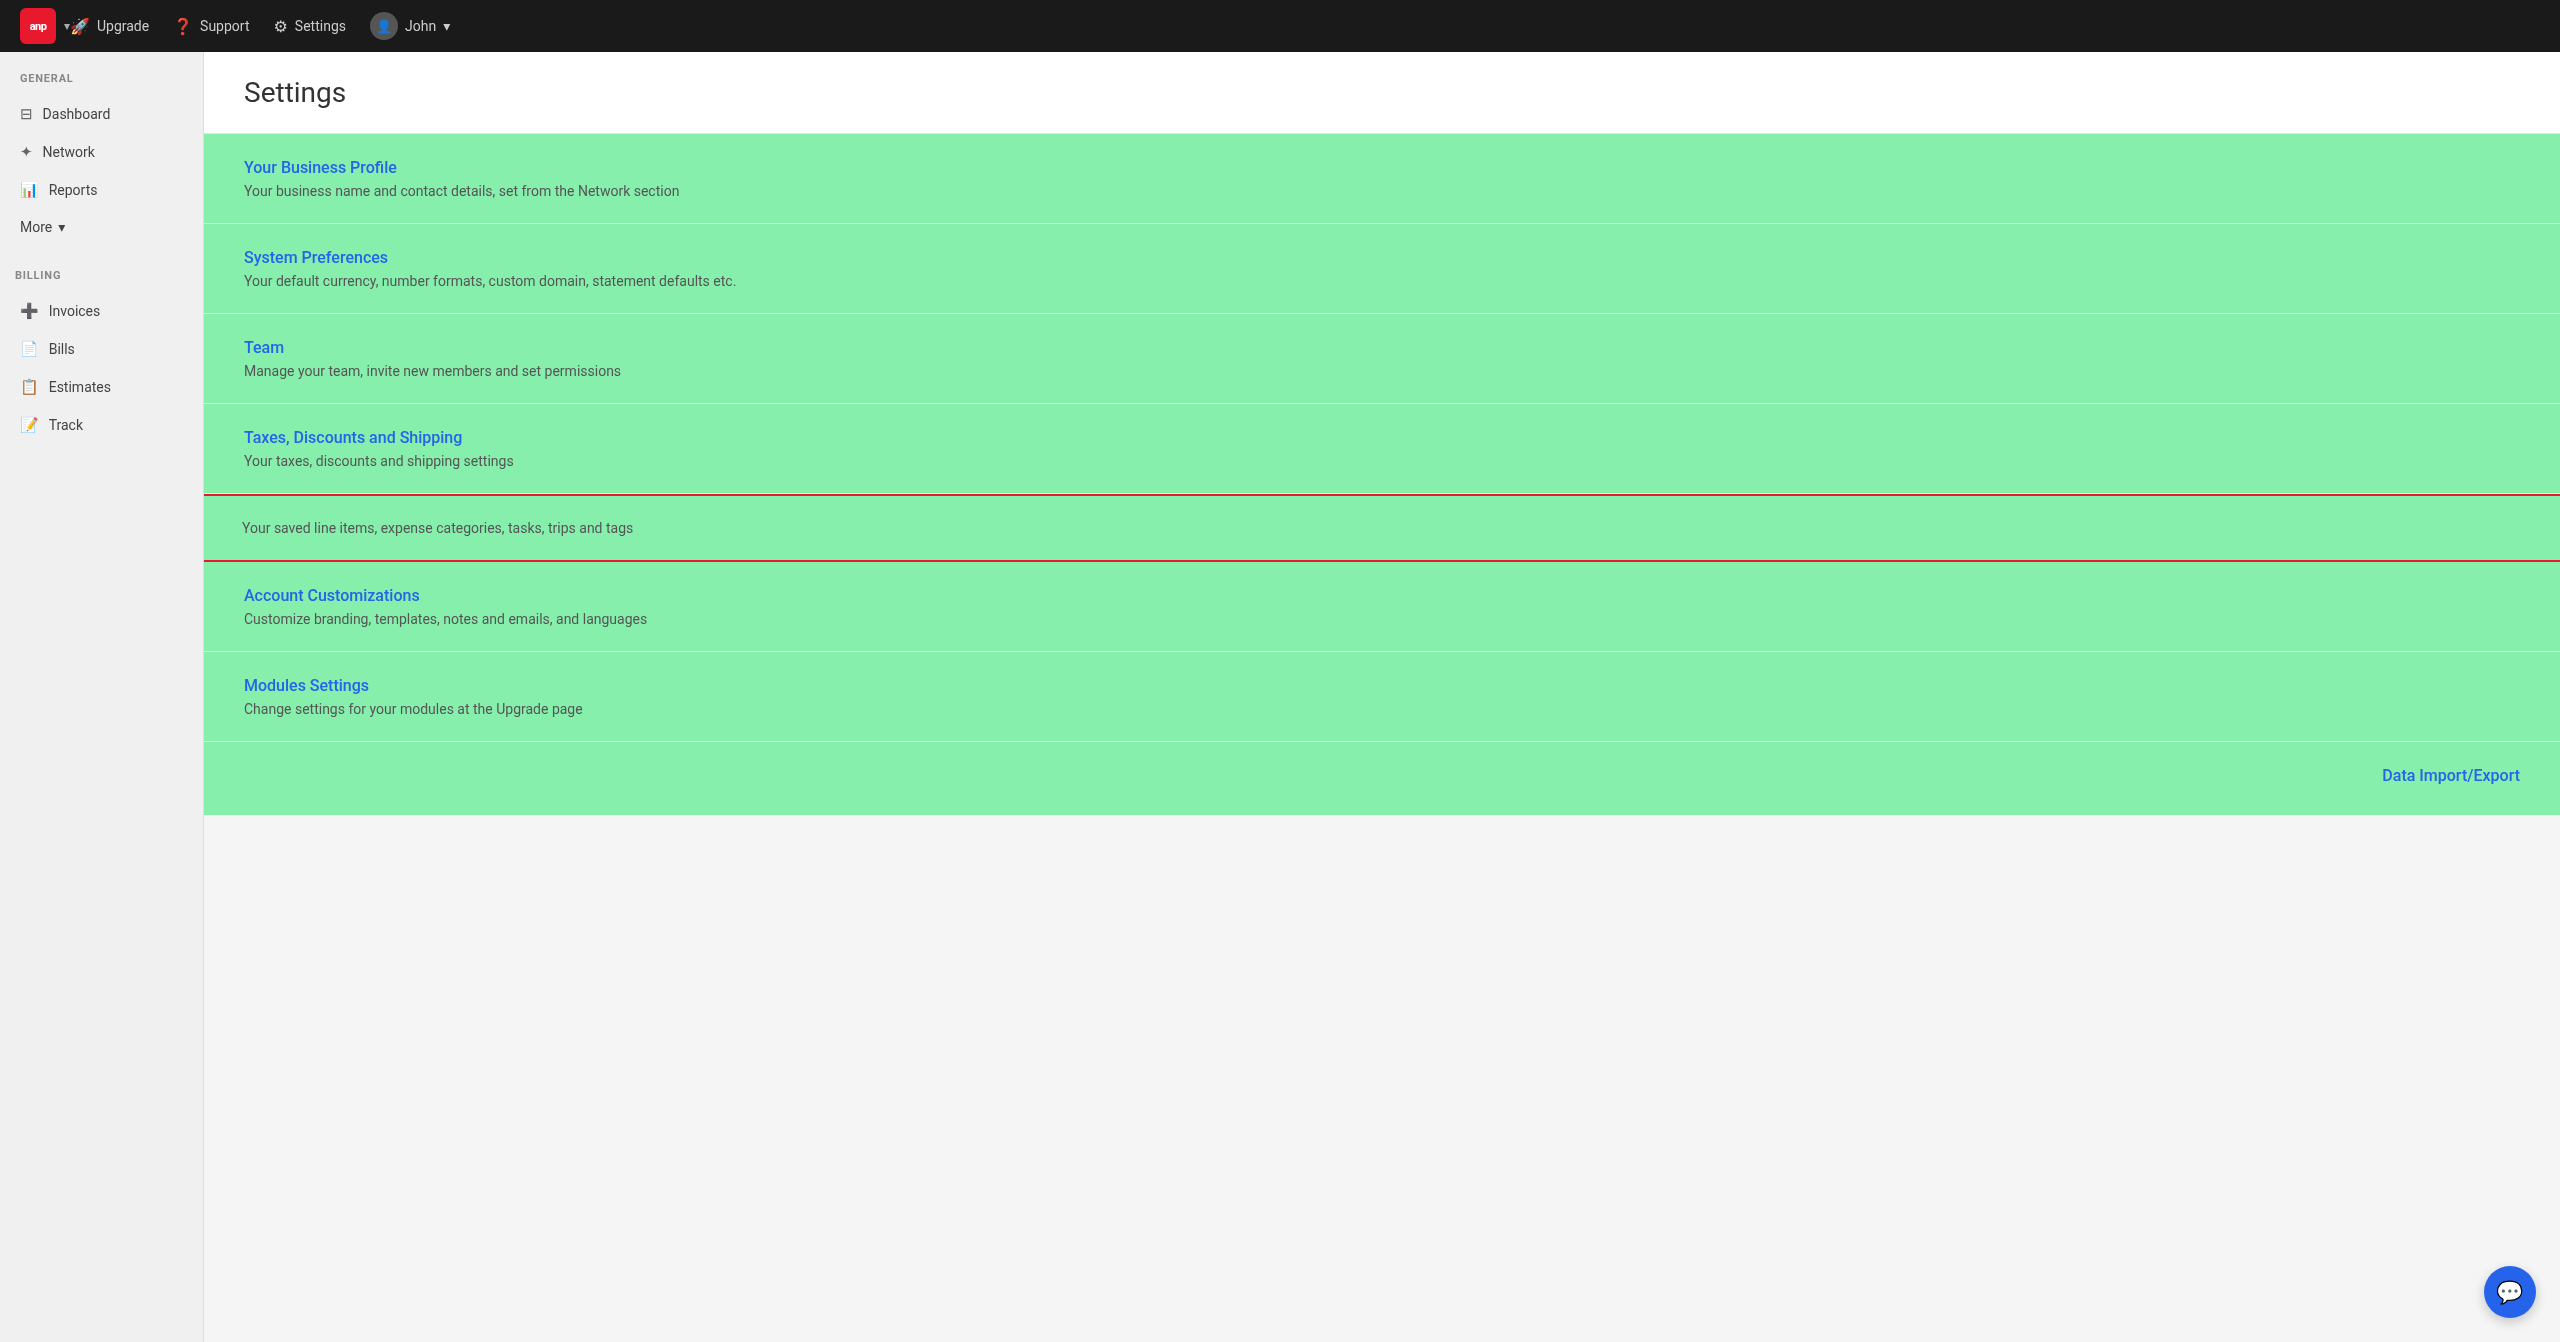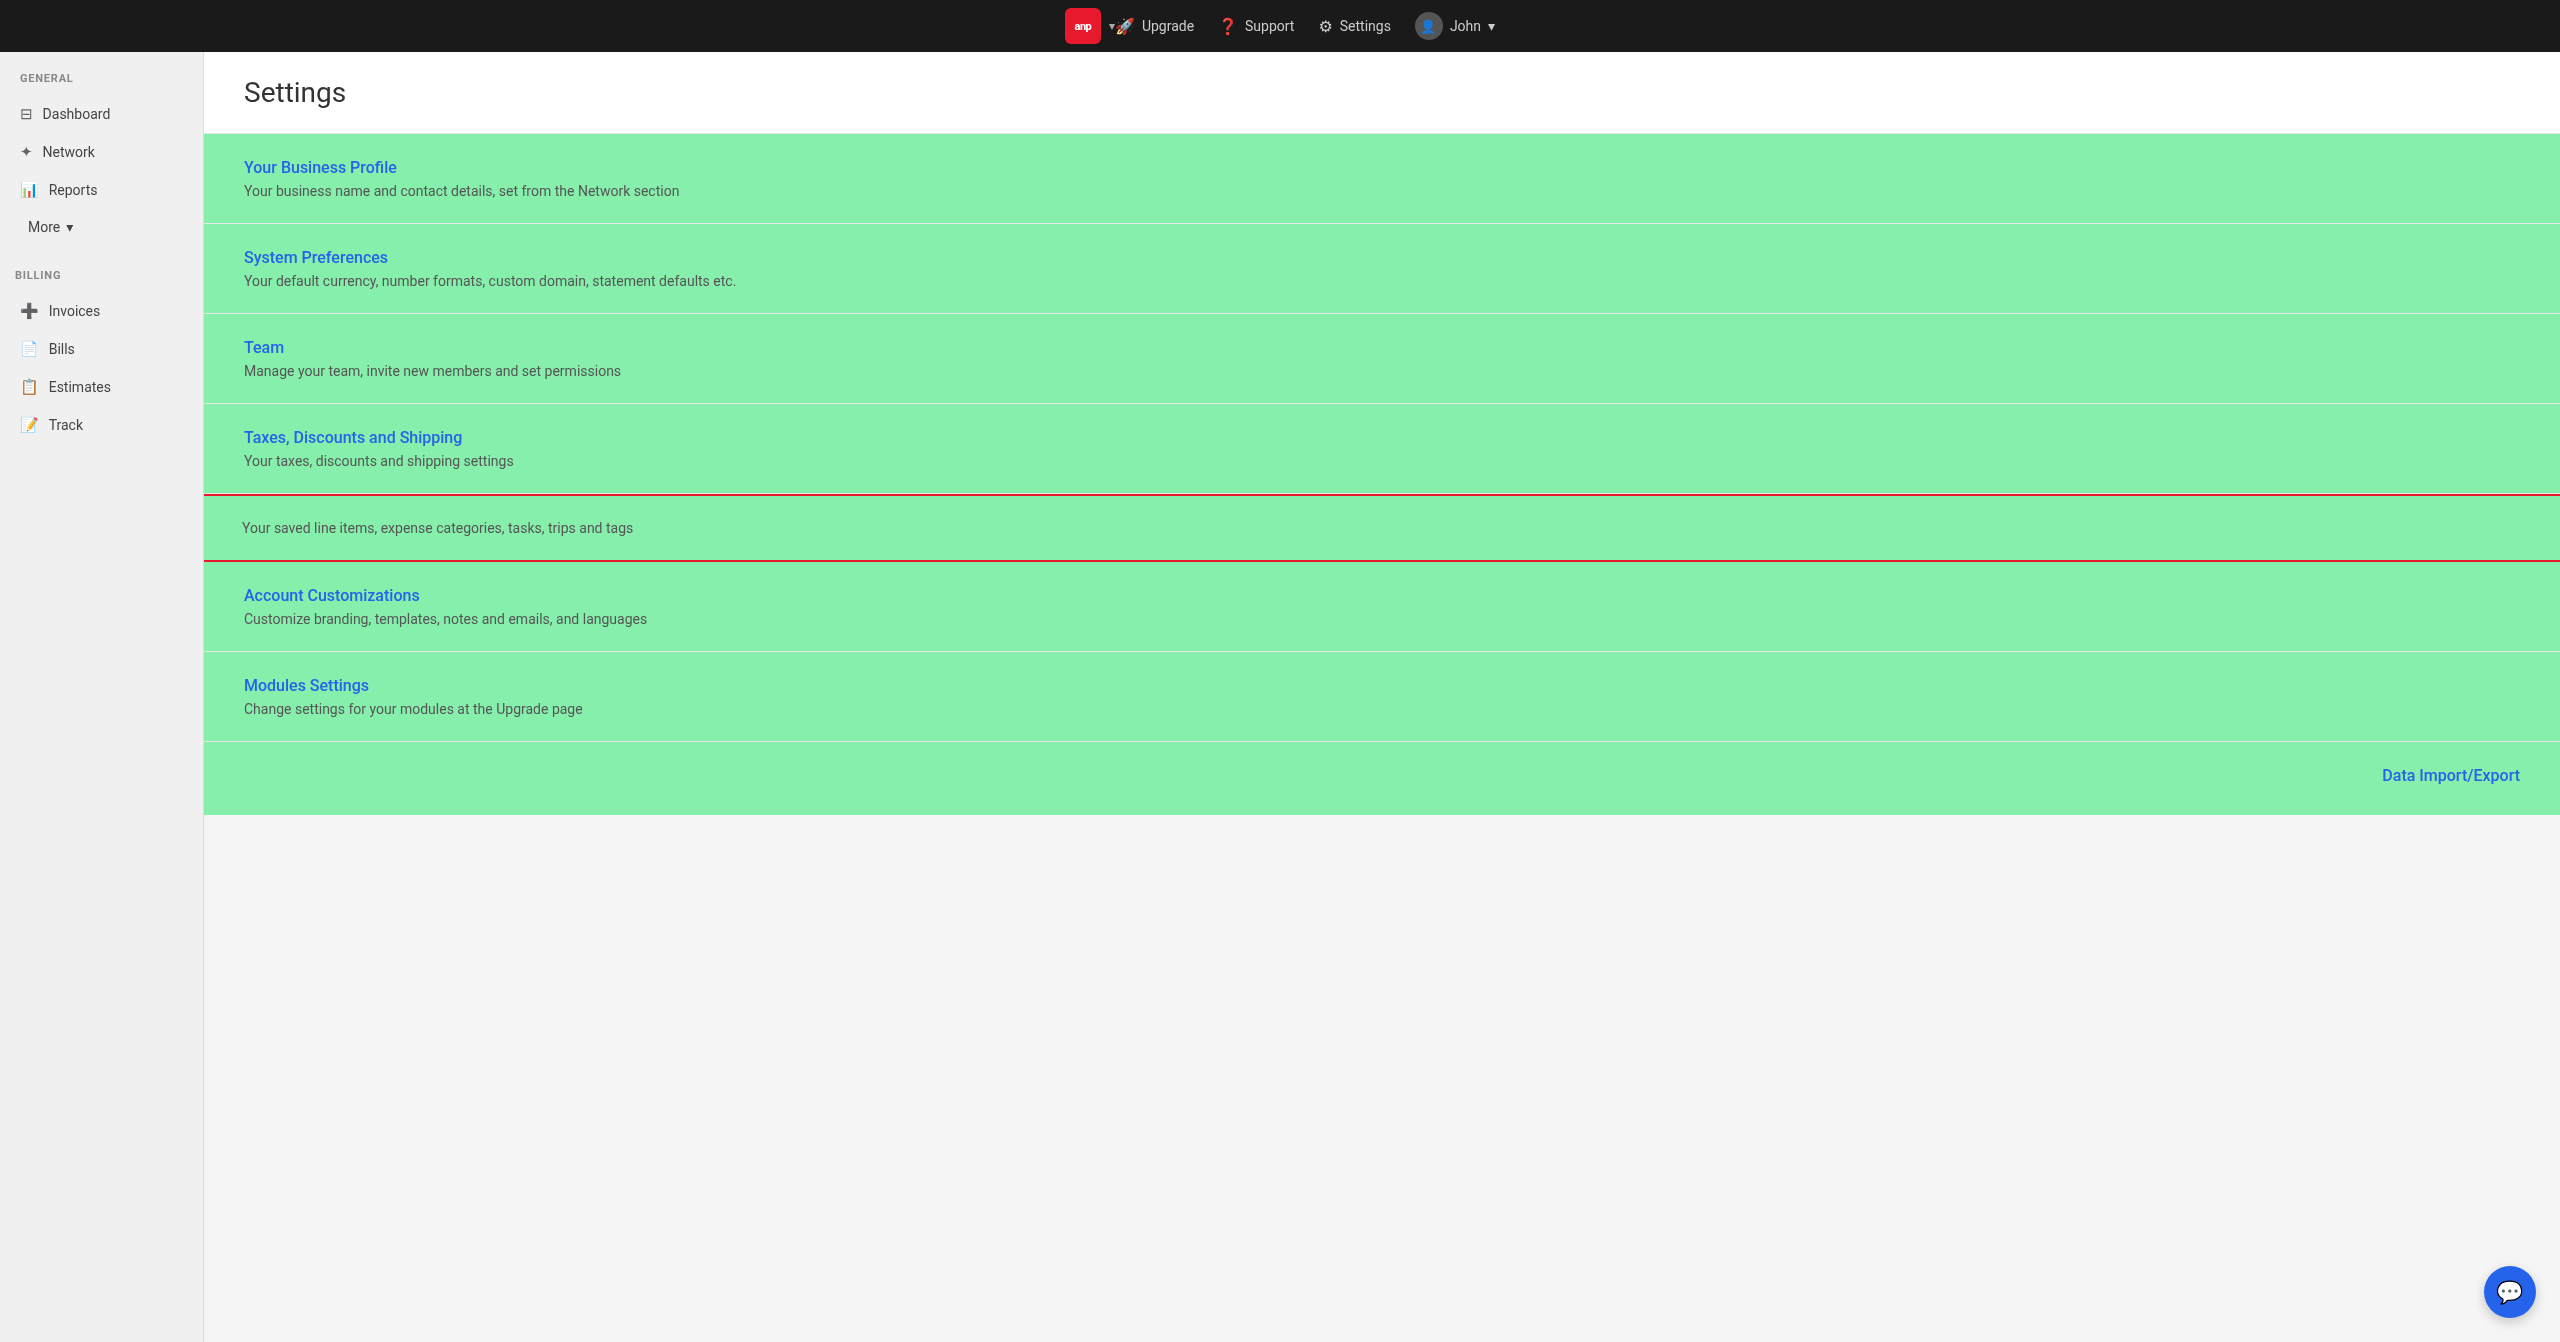--- a/index.html
+++ b/index.html
@@ -4,21 +4,21 @@
   <style>
     * { box-sizing: border-box; margin: 0; padding: 0; }
     body { font-family: -apple-system, BlinkMacSystemFont, 'Segoe UI', Roboto, sans-serif; background: #f5f5f5; height: 100vh; display: flex; flex-direction: column; }
 
     
     .top-nav {
       background: #1a1a1a;
       height: 52px;
       display: flex;
       align-items: center;
-      justify-content: center;
+      justify-content: flex-start;
       padding: 0 20px;
       flex-shrink: 0;
     }
     .top-nav-left { display: flex; align-items: center; gap: 8px; }
     .logo-badge {
       background: #e8192c;
       border-radius: 6px;
       width: 36px;
       height: 36px;
       display: flex;
@@ -92,21 +92,21 @@
       color: #444;
       font-size: 14px;
       cursor: pointer;
       border-radius: 0;
     }
     .sidebar-icon { font-size: 15px; color: #666; }
     .sidebar-more {
       display: flex;
       align-items: center;
       gap: 6px;
-      padding: 10px 28px;
+      padding: 10px 20px;
       color: #444;
       font-size: 14px;
       cursor: pointer;
     }
     .sidebar-divider { height: 20px; }
     .sidebar-section-label.billing { margin-top: 4px; padding-left: 15px; }
 
     
     .content {
       flex: 1;

